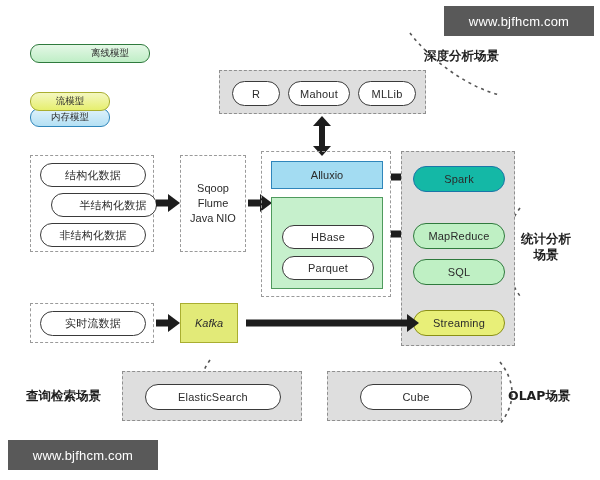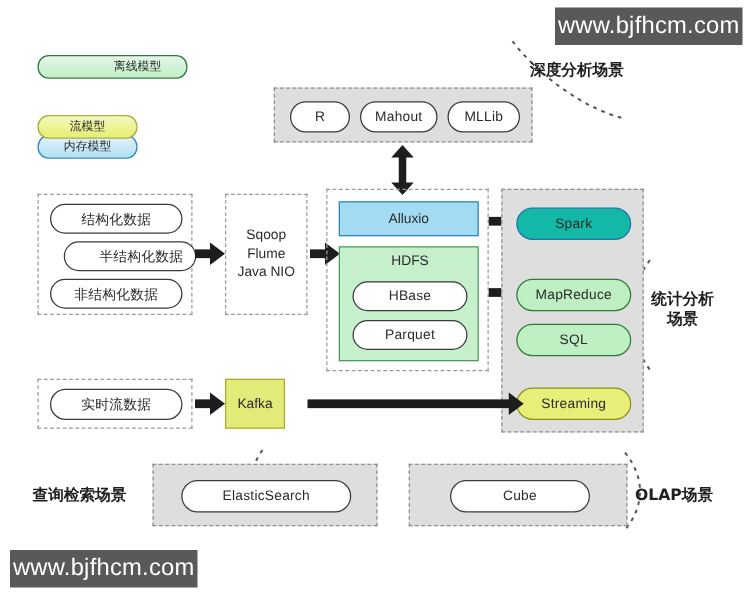--- a/index.html
+++ b/index.html
@@ -46,21 +46,21 @@
   .arrow-updown .up{position:absolute;left:50%;transform:translateX(-50%);top:0;width:0;height:0;
     border-left:9px solid transparent;border-right:9px solid transparent;border-bottom:10px solid #1d1d1d;}
   .arrow-updown .down{position:absolute;left:50%;transform:translateX(-50%);bottom:0;width:0;height:0;
     border-left:9px solid transparent;border-right:9px solid transparent;border-top:10px solid #1d1d1d;}
 
   .scene-label{position:absolute;font-size:12.5px;font-weight:bold;color:#1f1f1f;line-height:1.25;}
 
   .watermark{
     position:absolute;background:#595959;color:#ffffff;
     display:flex;align-items:center;justify-content:center;
-    font-size:19px;letter-spacing:.2px;
+    font-size:13px;letter-spacing:.2px;
   }
 
   .legend-item{
     position:absolute;width:78px;height:17px;border-radius:9px;
     display:flex;align-items:center;justify-content:center;font-size:9.5px;
   }
   .lg-green{background:linear-gradient(#e4f7e6,#bfeec6);border:1.2px solid #2f7a3d;padding-left:40px;}
   .lg-blue{background:linear-gradient(#dff2fb,#b4e0f4);border:1.2px solid #2f86bb;margin-top:40px;}
   .lg-yellow{background:linear-gradient(#f4f7c0,#e6ef6e);border:1.2px solid #a9ae30;}
 
@@ -117,21 +117,20 @@
 
   <div class="arrow-r" style="left:248px;top:203px;width:24px;">
     <div class="shaft" style="width:13px;"></div>
     <div class="head" style="left:12px;"></div>
   </div>
 
   <div class="abs dashed-box" style="left:261px;top:151px;width:130px;height:146px;">
     <div class="abs rect rect-blue" style="left:9px;top:9px;width:112px;height:28px;">Alluxio</div>
 
     <div class="abs rect-green" style="left:9px;top:45px;width:112px;height:92px;box-sizing:border-box;">
-      <div class="abs" style="left:0;top:5px;width:112px;text-align:center;font-size:11px;">HDFS</div>
       <div class="abs pill pill-white" style="left:10px;top:27px;width:92px;height:24px;">HBase</div>
       <div class="abs pill pill-white" style="left:10px;top:58px;width:92px;height:24px;">Parquet</div>
     </div>
   </div>
 
   <div class="arrow-r" style="left:391px;top:177px;width:28px;">
     <div class="shaft" style="width:16px;"></div>
     <div class="head" style="left:15px;"></div>
   </div>
   <div class="arrow-r" style="left:391px;top:234px;width:28px;">
@@ -148,21 +147,21 @@
 
   <div class="abs dashed-box" style="left:30px;top:303px;width:124px;height:40px;">
     <div class="abs pill pill-white cn" style="left:9px;top:7px;width:106px;height:25px;">实时流数据</div>
   </div>
 
   <div class="arrow-r" style="left:156px;top:323px;width:24px;">
     <div class="shaft" style="width:13px;"></div>
     <div class="head" style="left:12px;"></div>
   </div>
 
-  <div class="abs rect rect-yellow" style="left:180px;top:303px;width:48px;height:40px;">Kafka</div>
+  <div class="abs rect rect-yellow" style="left:180px;top:303px;width:58px;height:40px;font-style:italic;">Kafka</div>
 
   <div class="arrow-r" style="left:246px;top:323px;width:174px;">
     <div class="shaft" style="width:162px;"></div>
     <div class="head" style="left:161px;"></div>
   </div>
 
   <div class="abs gray-panel" style="left:122px;top:371px;width:180px;height:50px;">
     <div class="abs pill pill-white" style="left:22px;top:12px;width:136px;height:26px;">ElasticSearch</div>
   </div>
 

